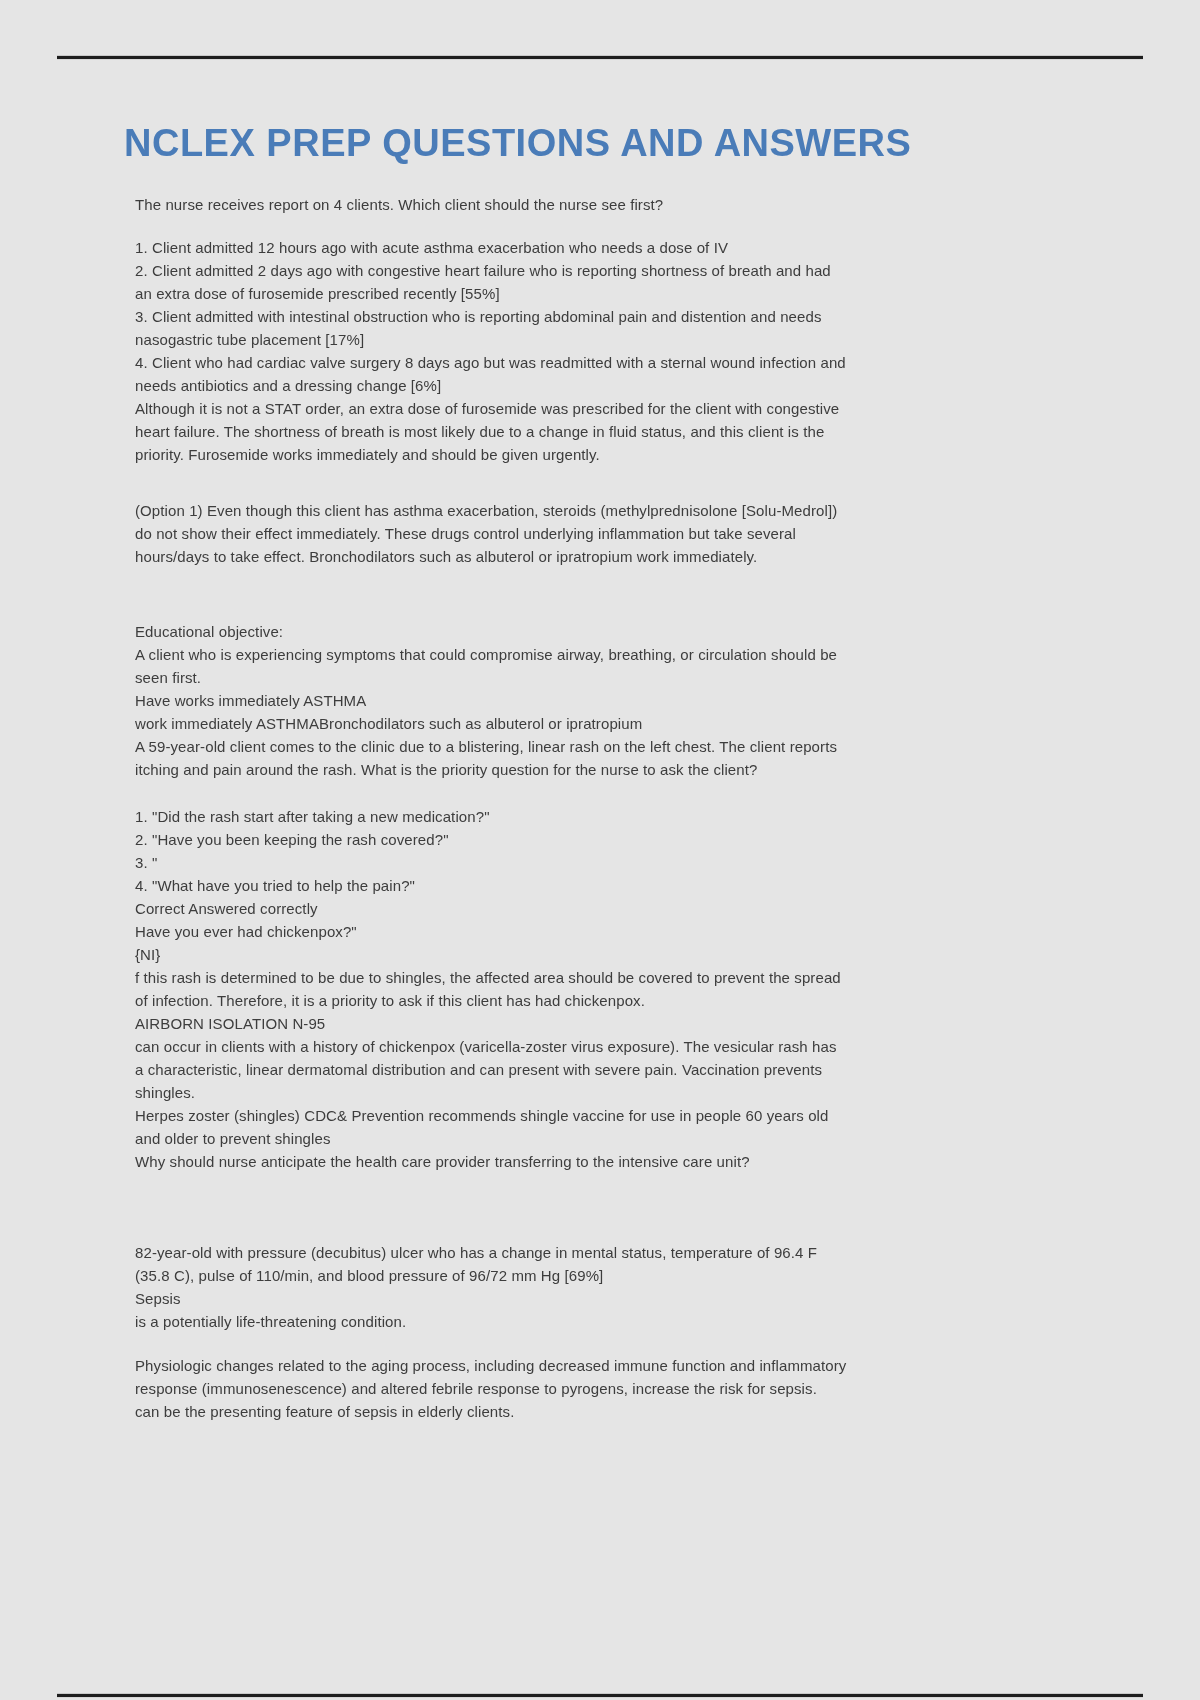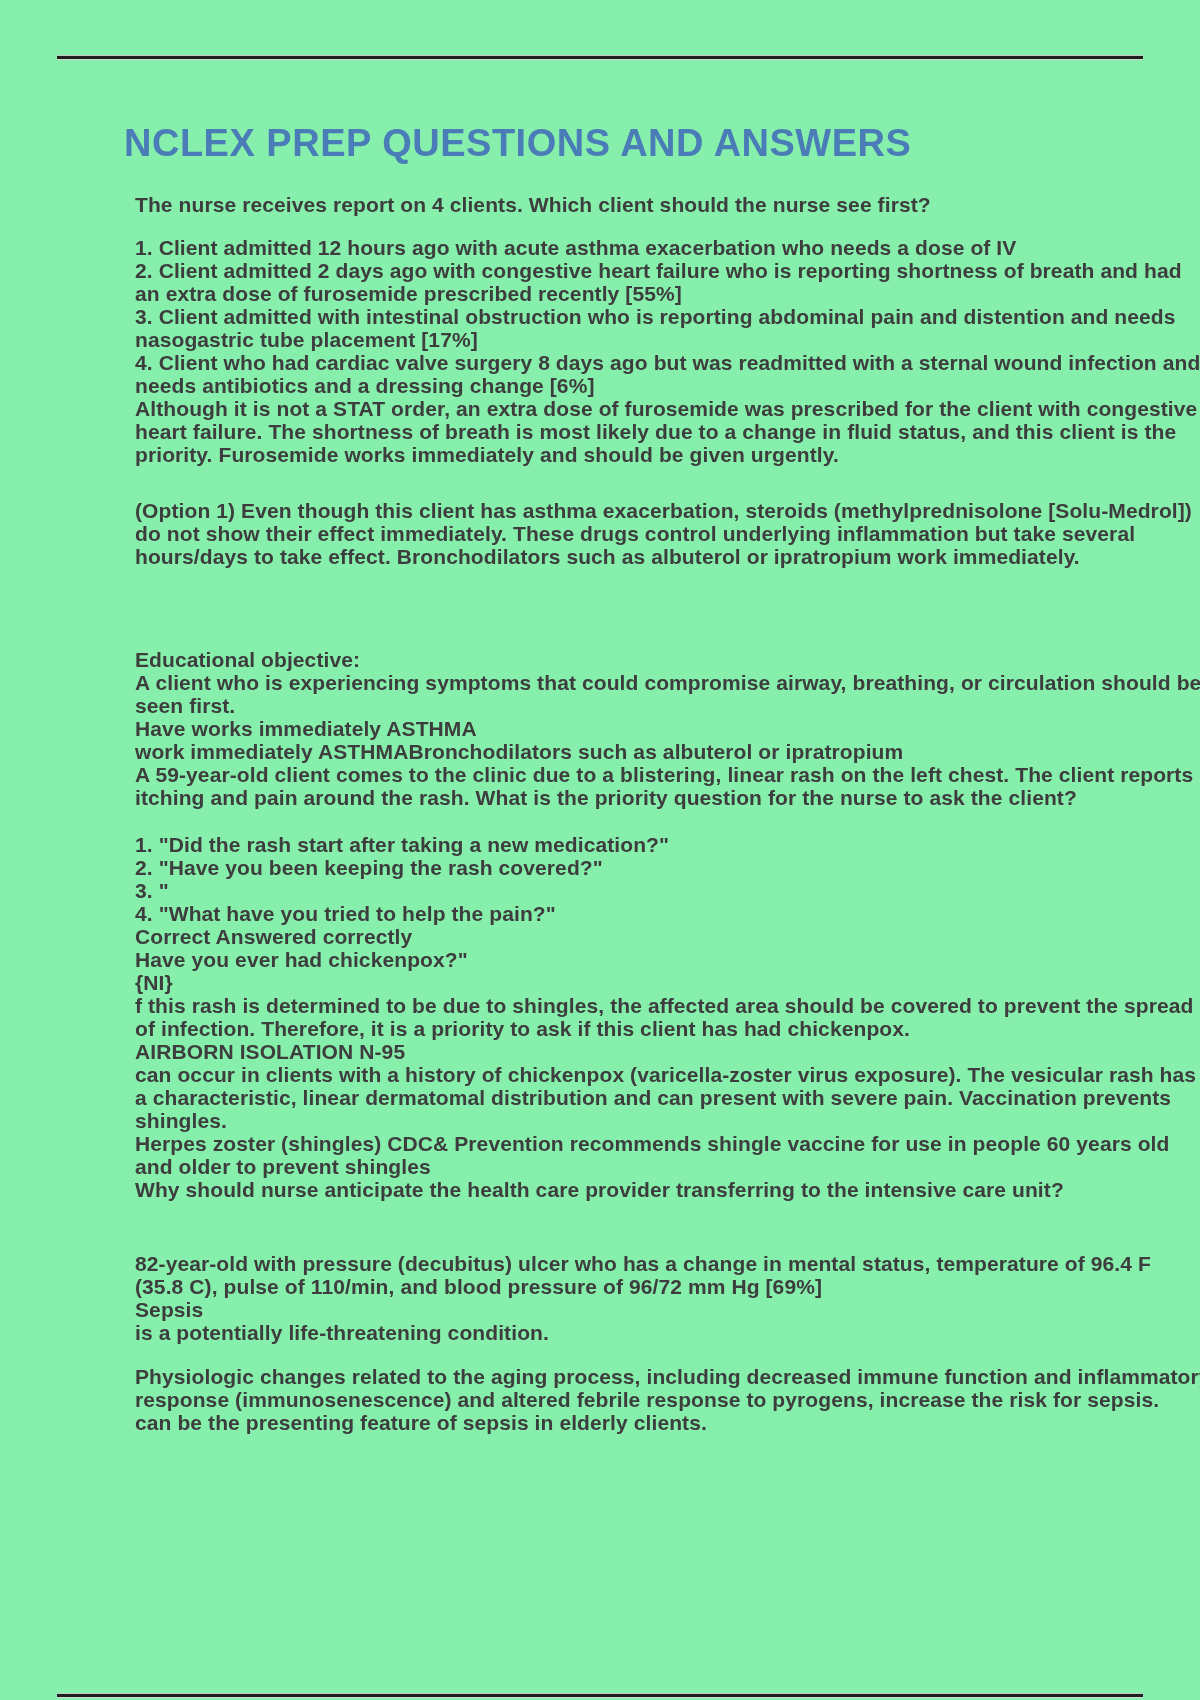--- a/index.html
+++ b/index.html
@@ -4,21 +4,21 @@
 <style>
   html, body {
     margin: 0;
     padding: 0;
     background: #ffffff;
   }
   .page {
     position: relative;
     width: 1200px;
     height: 1700px;
-    background: #86efac;
+    background: #e5e5e5;
     font-family: "Liberation Sans", sans-serif;
     overflow: hidden;
   }
   .rule {
     position: absolute;
     left: 57px;
     width: 1086px;
     height: 3px;
     background: #1e1e1e;
     box-shadow: 0 -1px 0 #c9c9c9, 0 1px 0 #d6d6d6;
@@ -35,23 +35,22 @@
     letter-spacing: 0.5px;
     color: #4a7cb8;
     white-space: nowrap;
   }
   .doc-body {
     position: absolute;
     left: 135px;
     top: 193px;
     width: 960px;
     color: #3d3d3d;
-    font-size: 21px;
+    font-size: 15px;
     line-height: 23px;
-    font-weight: bold;
   }
   .para { margin: 0; }
   .text-line {
     white-space: nowrap;
     letter-spacing: 0.1px;
   }
 </style>
 </head>
 <body>
 
@@ -72,21 +71,21 @@
         <div class="text-line">needs antibiotics and a dressing change [6%]</div>
         <div class="text-line">Although it is not a STAT order, an extra dose of furosemide was prescribed for the client with congestive</div>
         <div class="text-line">heart failure. The shortness of breath is most likely due to a change in fluid status, and this client is the</div>
         <div class="text-line">priority. Furosemide works immediately and should be given urgently.</div>
       </div>
       <div class="para" style="margin-top: 33px;">
         <div class="text-line">(Option 1) Even though this client has asthma exacerbation, steroids (methylprednisolone [Solu-Medrol])</div>
         <div class="text-line">do not show their effect immediately. These drugs control underlying inflammation but take several</div>
         <div class="text-line">hours/days to take effect. Bronchodilators such as albuterol or ipratropium work immediately.</div>
       </div>
-      <div class="para" style="margin-top: 80px;">
+      <div class="para" style="margin-top: 52px;">
         <div class="text-line">Educational objective:</div>
         <div class="text-line">A client who is experiencing symptoms that could compromise airway, breathing, or circulation should be</div>
         <div class="text-line">seen first.</div>
         <div class="text-line">Have works immediately ASTHMA</div>
         <div class="text-line">work immediately ASTHMABronchodilators such as albuterol or ipratropium</div>
         <div class="text-line">A 59-year-old client comes to the clinic due to a blistering, linear rash on the left chest. The client reports</div>
         <div class="text-line">itching and pain around the rash. What is the priority question for the nurse to ask the client?</div>
       </div>
       <div class="para" style="margin-top: 24px;">
         <div class="text-line">1. "Did the rash start after taking a new medication?"</div>
@@ -99,21 +98,21 @@
         <div class="text-line">f this rash is determined to be due to shingles, the affected area should be covered to prevent the spread</div>
         <div class="text-line">of infection. Therefore, it is a priority to ask if this client has had chickenpox.</div>
         <div class="text-line">AIRBORN ISOLATION N-95</div>
         <div class="text-line">can occur in clients with a history of chickenpox (varicella-zoster virus exposure). The vesicular rash has</div>
         <div class="text-line">a characteristic, linear dermatomal distribution and can present with severe pain. Vaccination prevents</div>
         <div class="text-line">shingles.</div>
         <div class="text-line">Herpes zoster (shingles) CDC&amp; Prevention recommends shingle vaccine for use in people 60 years old</div>
         <div class="text-line">and older to prevent shingles</div>
         <div class="text-line">Why should nurse anticipate the health care provider transferring to the intensive care unit?</div>
       </div>
-      <div class="para" style="margin-top: 51px;">
+      <div class="para" style="margin-top: 68px;">
         <div class="text-line">82-year-old with pressure (decubitus) ulcer who has a change in mental status, temperature of 96.4 F</div>
         <div class="text-line">(35.8 C), pulse of 110/min, and blood pressure of 96/72 mm Hg [69%]</div>
         <div class="text-line">Sepsis</div>
         <div class="text-line">is a potentially life-threatening condition.</div>
       </div>
       <div class="para" style="margin-top: 21px;">
         <div class="text-line">Physiologic changes related to the aging process, including decreased immune function and inflammatory</div>
         <div class="text-line">response (immunosenescence) and altered febrile response to pyrogens, increase the risk for sepsis.</div>
         <div class="text-line">can be the presenting feature of sepsis in elderly clients.</div>
       </div>

